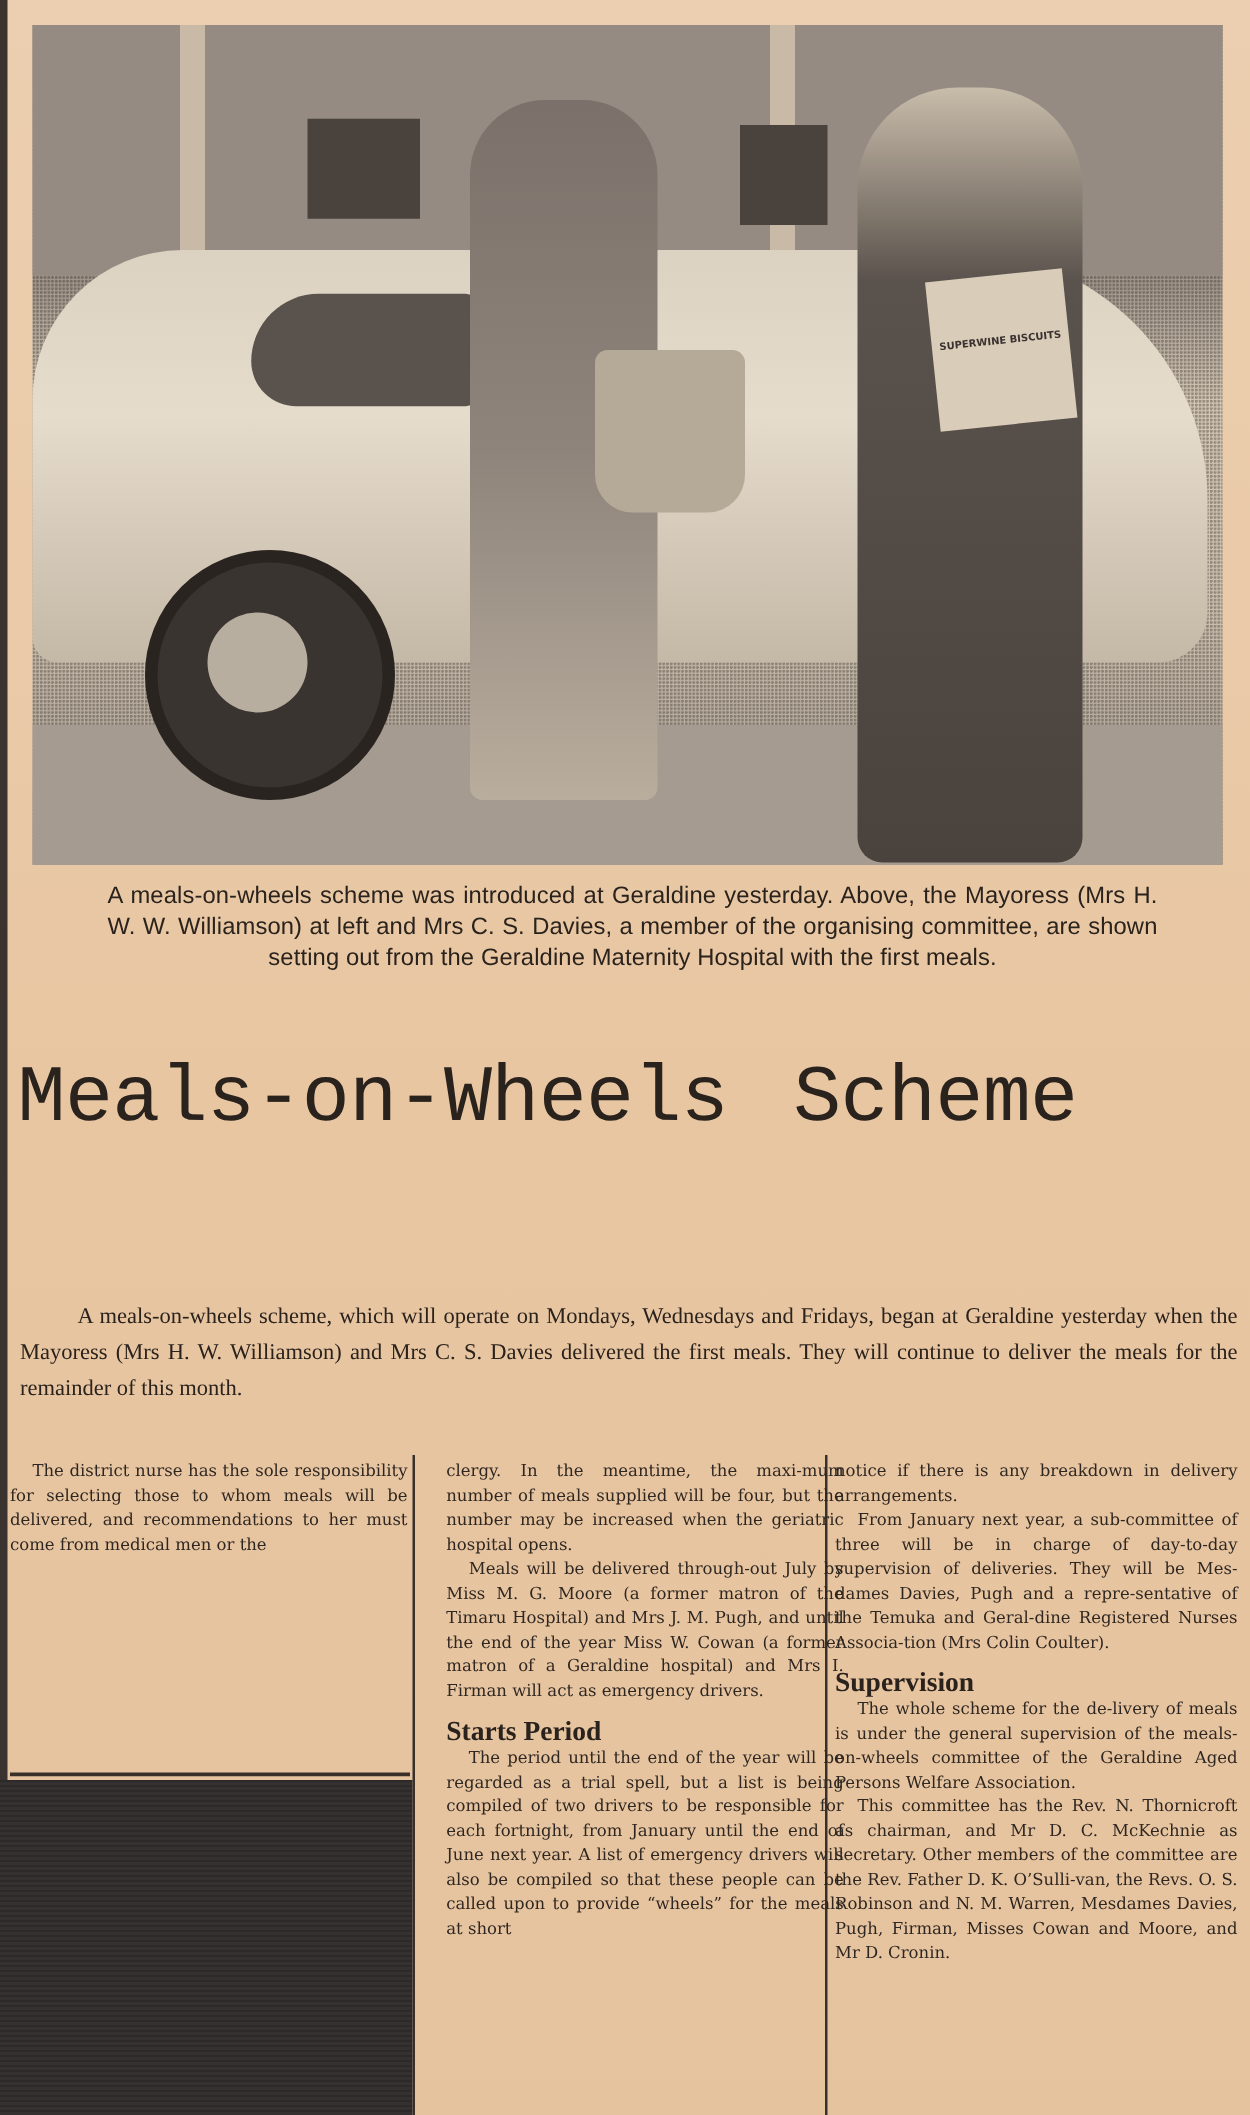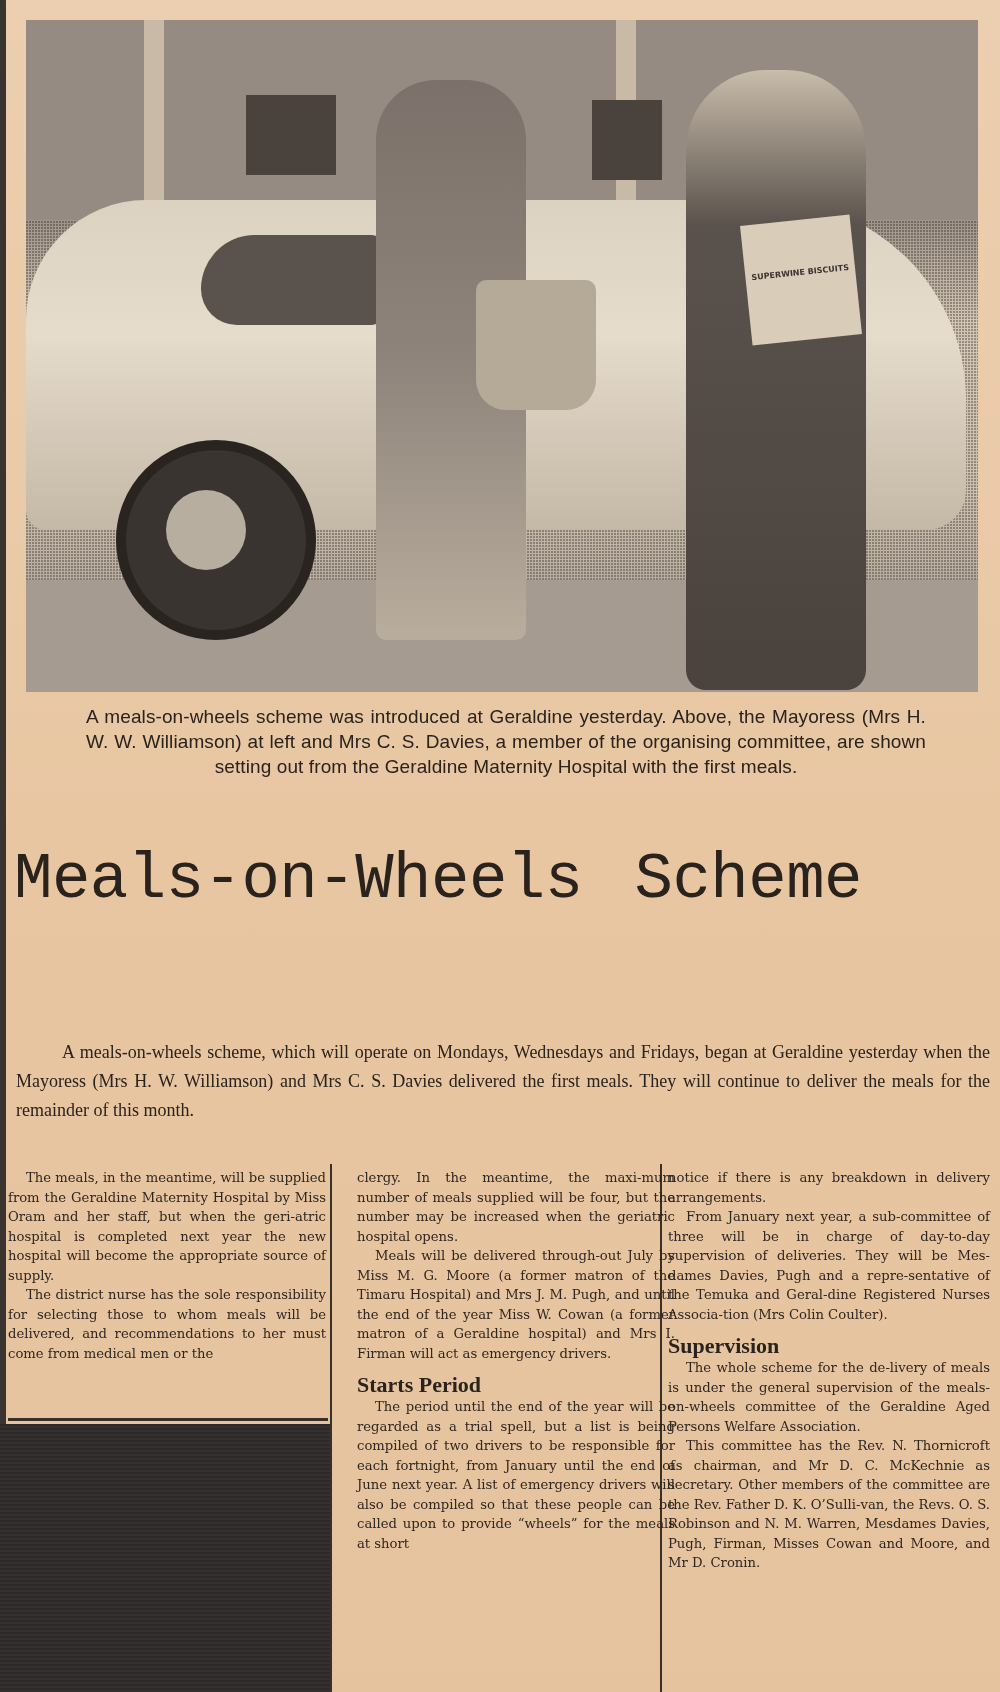--- a/index.html
+++ b/index.html
@@ -114,21 +114,20 @@
   <div class="headline">
     <div>Meals-on-Wheels Scheme</div>
   </div>
 
   <div class="lead">A meals-on-wheels scheme, which will operate on Mondays, Wednesdays and Fridays, began at Geraldine yesterday when the Mayoress (Mrs H. W. Williamson) and Mrs C. S. Davies delivered the first meals. They will continue to deliver the meals for the remainder of this month.</div>
 
   <div class="rule rule-1"></div>
   <div class="rule rule-2"></div>
 
   <div class="col col1">
-    <p>The meals, in the meantime, will be supplied from the Geraldine Maternity Hospital by Miss Oram and her staff, but when the geri-atric hospital is completed next year the new hospital will become the appropriate source of supply.</p>
     <p>The district nurse has the sole responsibility for selecting those to whom meals will be delivered, and recommendations to her must come from medical men or the</p>
   </div>
   <div class="col1-bottom-rule"></div>
   <div class="dark-board"></div>
 
   <div class="col col2">
     <p class="noindent">clergy. In the meantime, the maxi-mum number of meals supplied will be four, but the number may be increased when the geriatric hospital opens.</p>
     <p>Meals will be delivered through-out July by Miss M. G. Moore (a former matron of the Timaru Hospital) and Mrs J. M. Pugh, and until the end of the year Miss W. Cowan (a former matron of a Geraldine hospital) and Mrs I. Firman will act as emergency drivers.</p>
     <h3>Starts Period</h3>
     <p>The period until the end of the year will be regarded as a trial spell, but a list is being compiled of two drivers to be responsible for each fortnight, from January until the end of June next year. A list of emergency drivers will also be compiled so that these people can be called upon to provide “wheels” for the meals at short</p>

